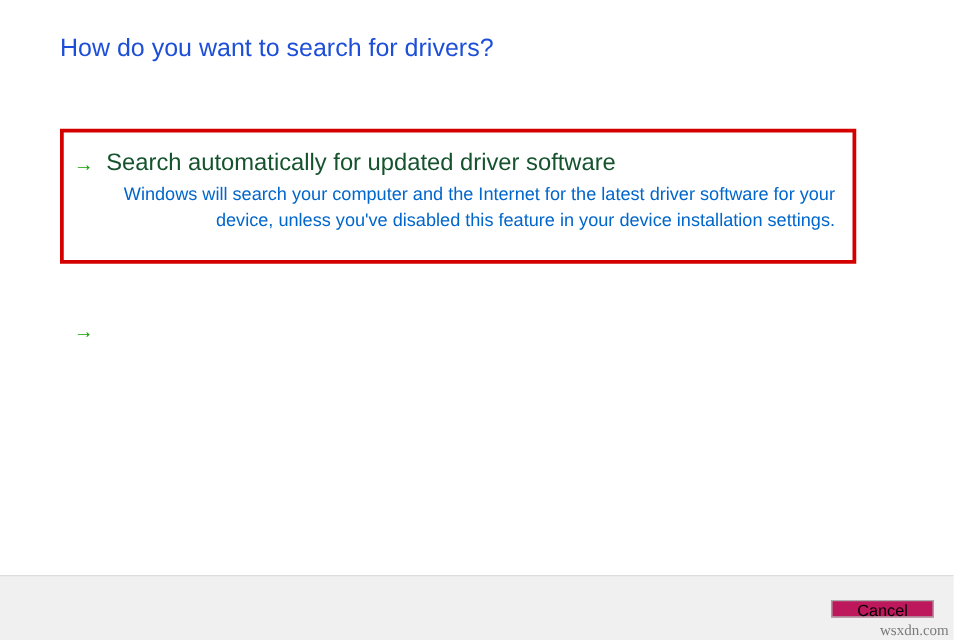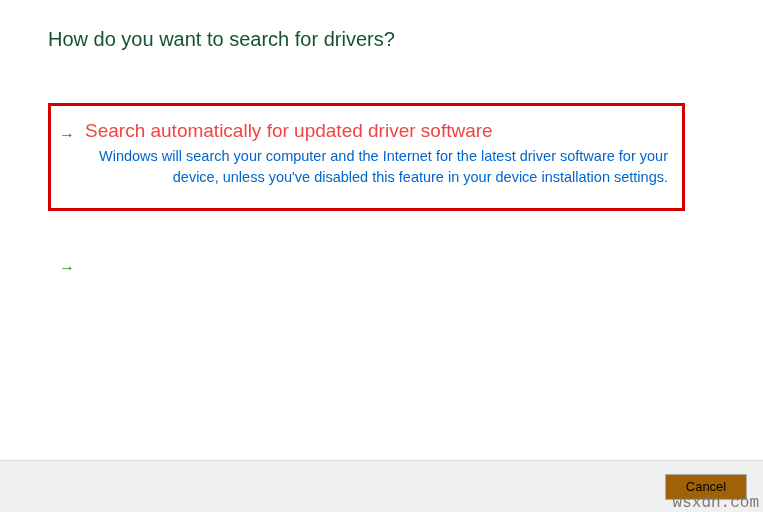--- a/index.html
+++ b/index.html
@@ -12,21 +12,21 @@
       height: 512px;
       font-family: "Segoe UI", Tahoma, sans-serif;
       background: #ffffff;
       position: relative;
       overflow: hidden;
     }
     .content {
       padding: 28px 48px 0 48px;
     }
     .page-title {
-      color: #14532d;
+      color: #1d4ed8;
       font-size: 20px;
       font-weight: 400;
       margin-bottom: 52px;
     }
     .option {
       display: flex;
       align-items: flex-start;
       padding: 14px 14px 20px 8px;
       margin-bottom: 40px;
       cursor: pointer;
@@ -45,21 +45,21 @@
       color: #14a000;
       font-size: 16px;
       margin-right: 10px;
       margin-top: 4px;
       flex-shrink: 0;
     }
     .option-body {
       flex: 1;
     }
     .option-title {
-      color: #ef4444;
+      color: #14532d;
       font-size: 19px;
       font-weight: 400;
       margin-bottom: 4px;
     }
     .option-desc {
       color: #0066cc;
       font-size: 14.5px;
       line-height: 1.45;
       text-align: right;
     }
@@ -71,36 +71,36 @@
       height: 52px;
       background: #f0f0f0;
       border-top: 1px solid #dcdcdc;
       display: flex;
       justify-content: flex-end;
       align-items: center;
       padding-right: 16px;
     }
     .btn {
       min-width: 82px;
-      height: 26px;
-      background: #a16207;
+      height: 14px;
+      background: #be185d;
       border: 1px solid #adadad;
       font-family: inherit;
       font-size: 13px;
       color: #000;
       cursor: pointer;
       padding: 0 12px;
     }
     .watermark {
       position: absolute;
       bottom: 0;
       right: 4px;
-      font-size: 16px;
+      font-size: 12px;
       color: #7a7a7a;
-      font-family: Liberation Mono, monospace;
+      font-family: Liberation Serif, serif;
       z-index: 10;
     }
   </style>
 </head>
 <body>
 
 <div class="content">
   <h1 class="page-title">How do you want to search for drivers?</h1>
 
   <div class="option highlighted">

